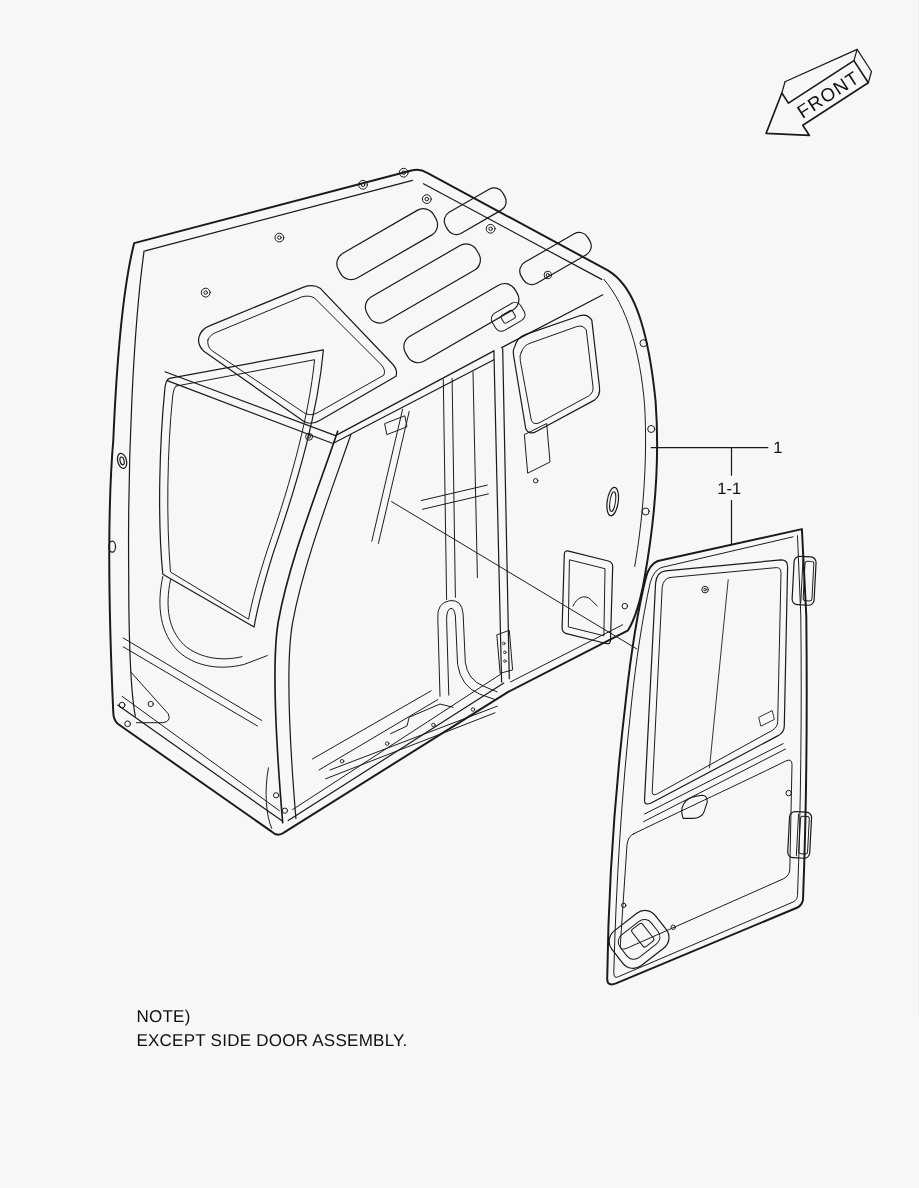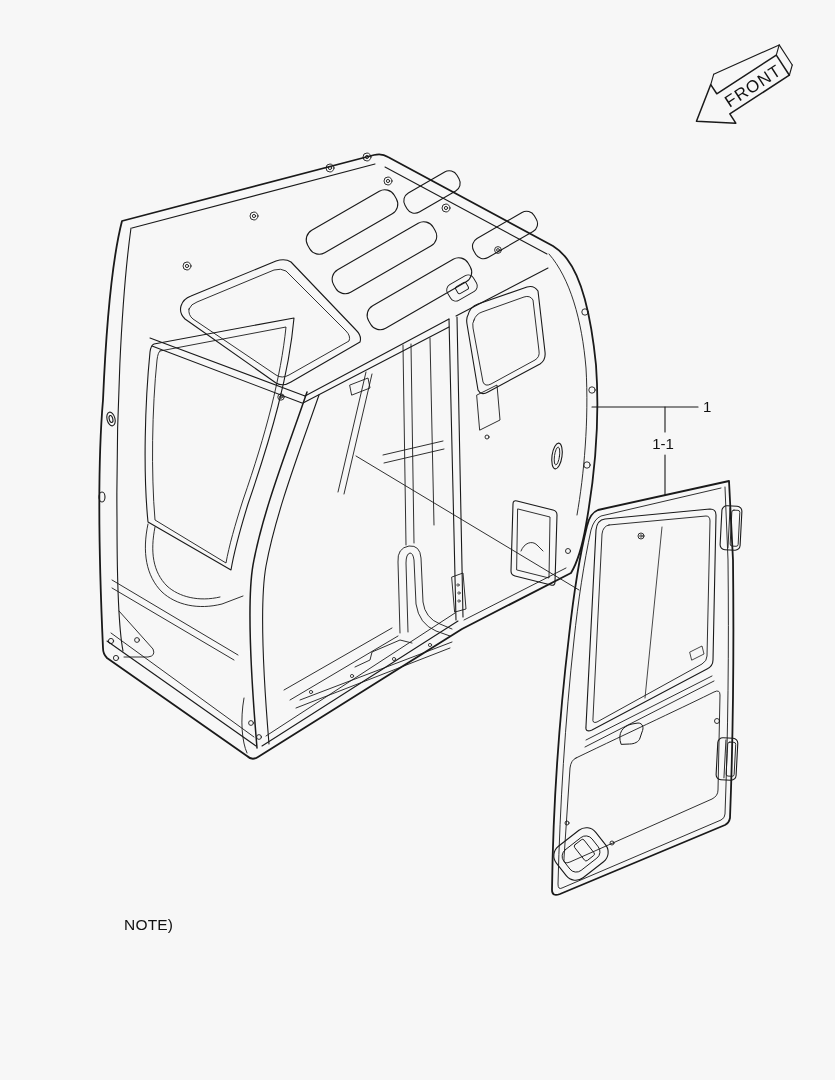--- a/index.html
+++ b/index.html
@@ -261,15 +261,16 @@
     </g>
     <g>
       <path d="M 665,407 L 665,432"></path>
       <path d="M 665,455 L 665,495"></path>
       <text class="callout-text" x="663" y="449" text-anchor="middle" stroke="none">1-1</text>
     </g>
   </svg>
 
   <div class="note">
     <div>NOTE)</div>
+    <div>EXCEPT SIDE DOOR ASSEMBLY.</div>
   </div>
 
 </div>
 
 </body></html>

